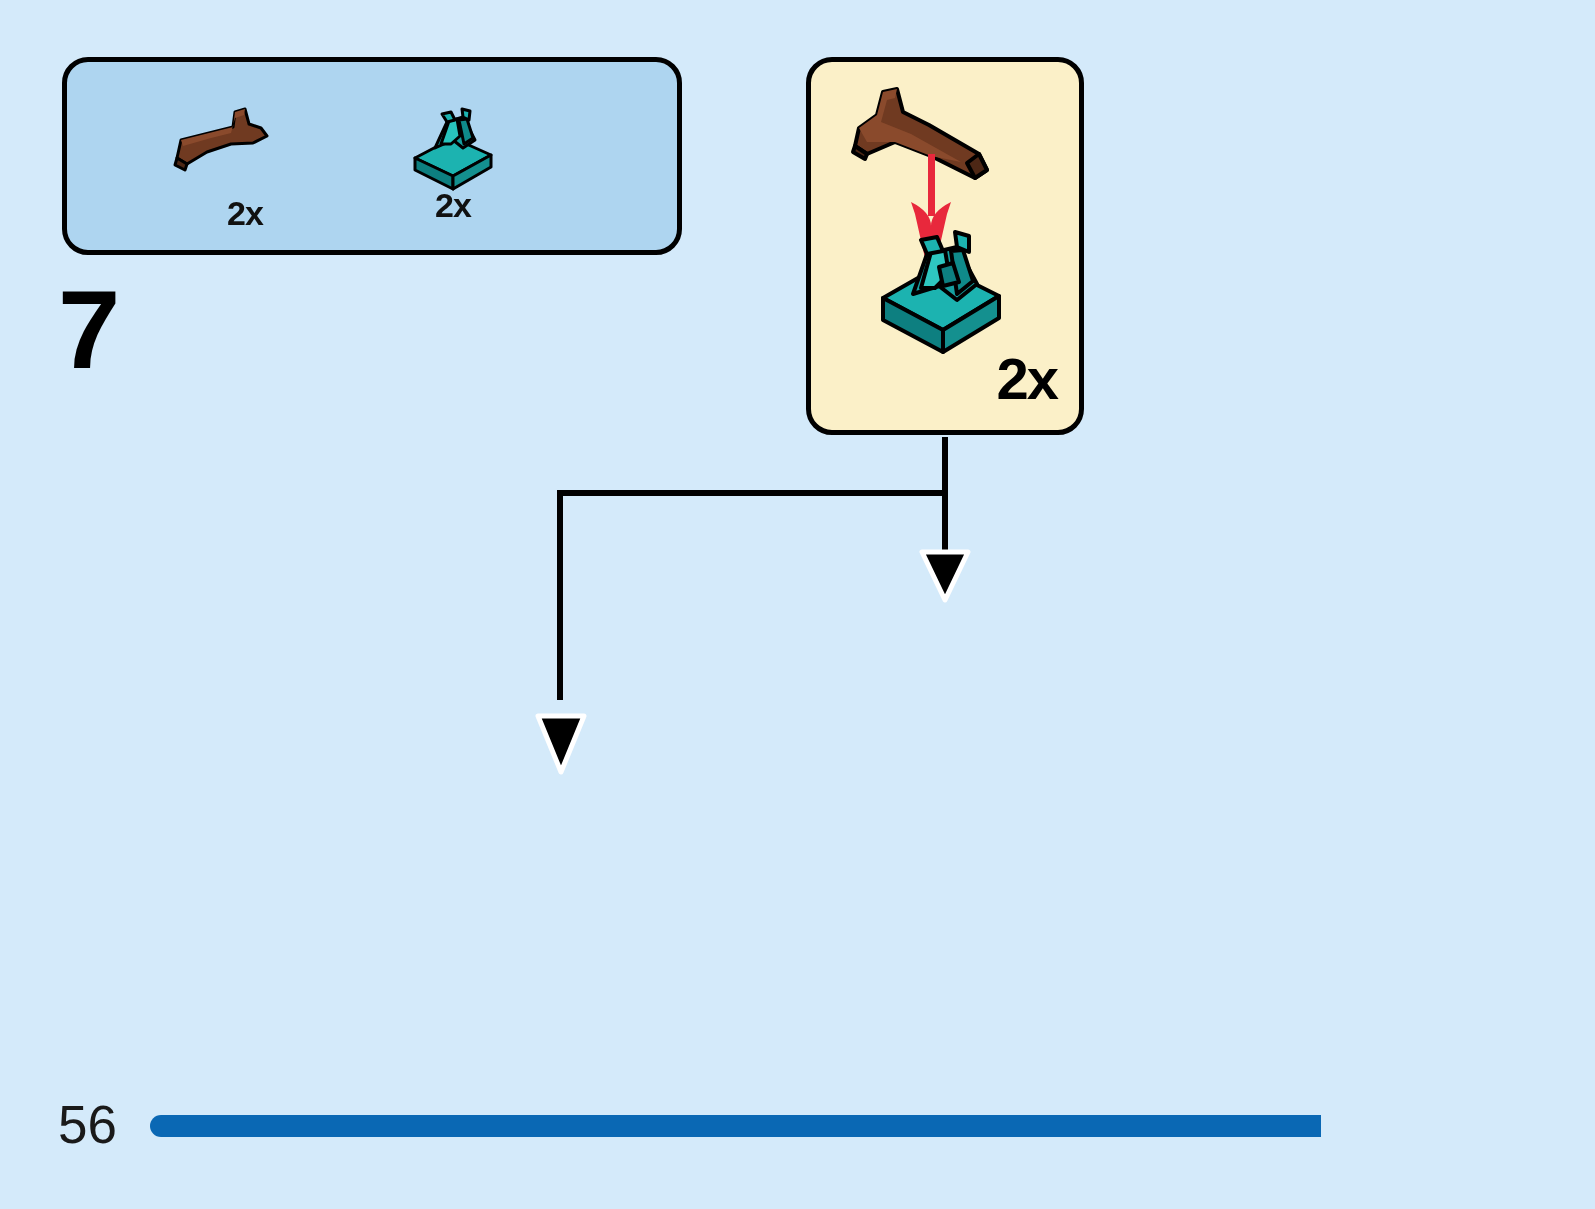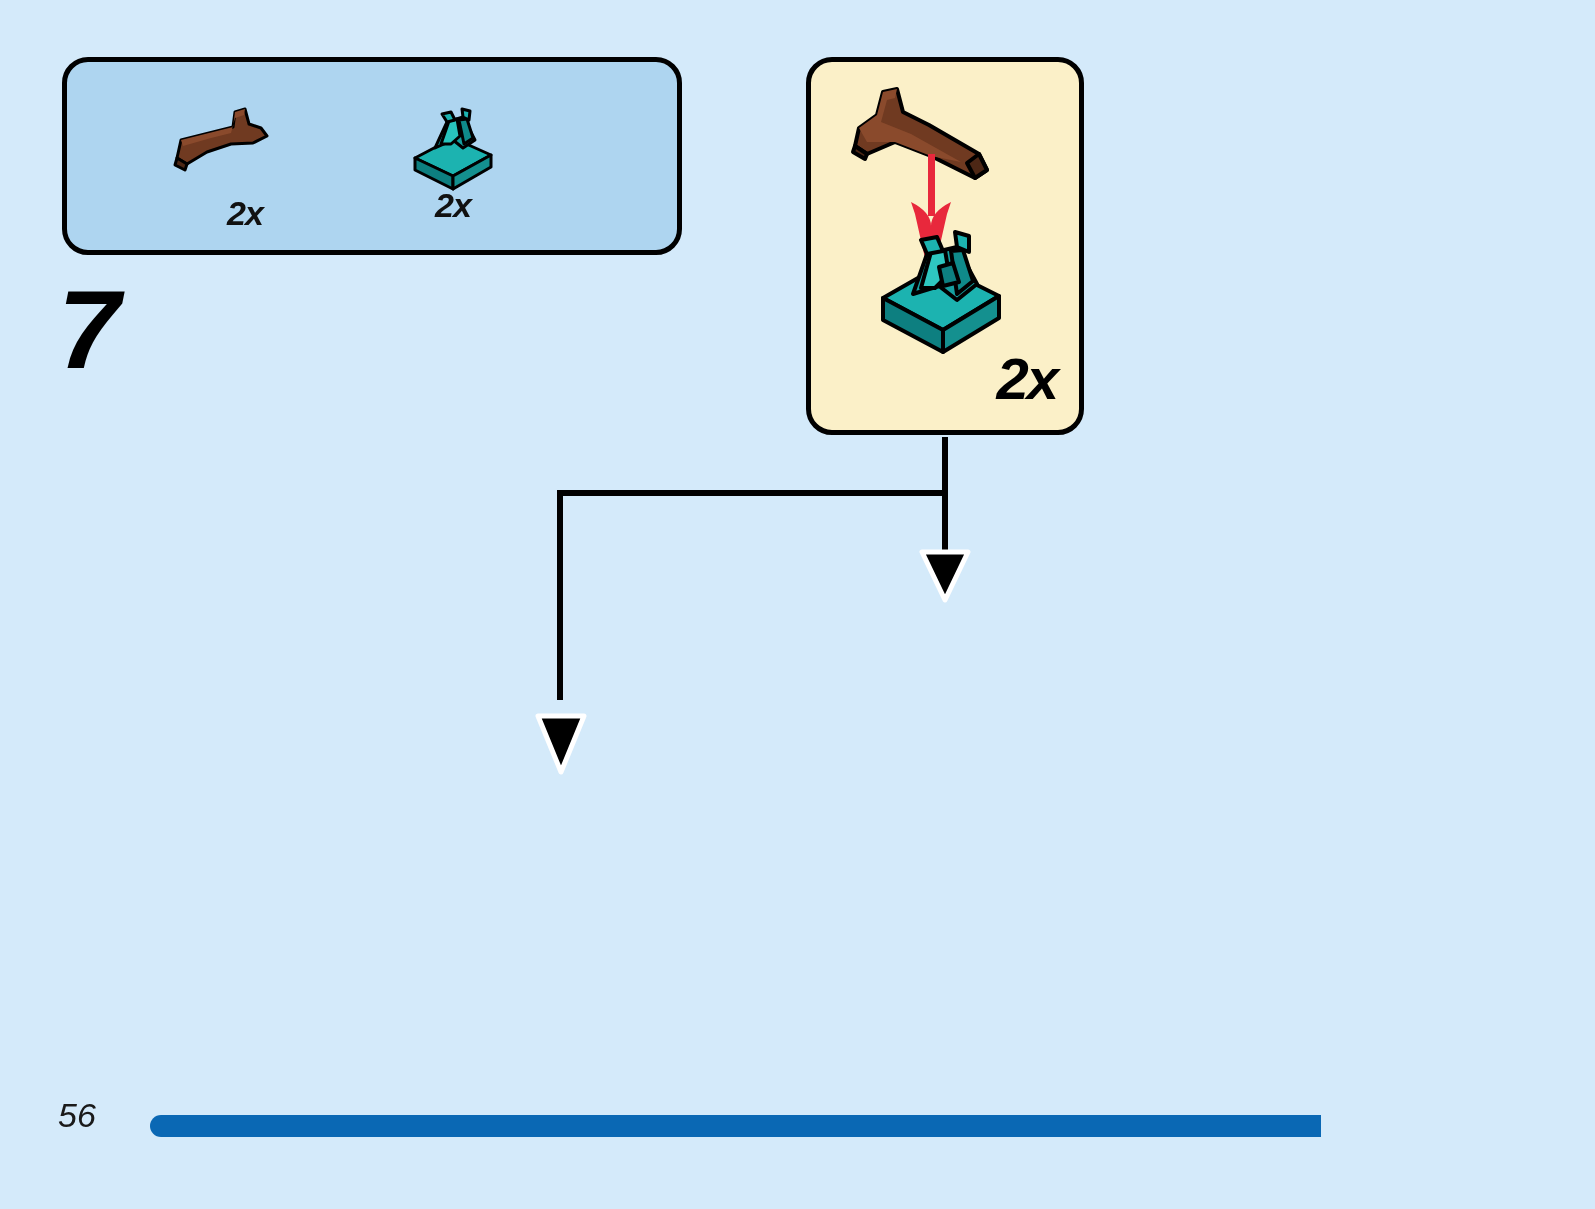--- a/index.html
+++ b/index.html
@@ -7,21 +7,20 @@
     padding: 0;
     background: #d4eafa;
   }
   #page {
     position: relative;
     width: 1321px;
     height: 1209px;
     background: #d4eafa;
     overflow: hidden;
     font-family: "Liberation Sans", sans-serif;
-    font-style: italic;
   }
 
   
   #parts-box {
     position: absolute;
     left: 62px;
     top: 57px;
     width: 620px;
     height: 198px;
     background: #aed5f0;
@@ -79,21 +78,21 @@
     color: #000000;
     letter-spacing: -2px;
     line-height: 1;
   }
 
   
   #page-number {
     position: absolute;
     left: 58px;
     top: 1098px;
-    font-size: 34px;
+    font-size: 53px;
     color: #1a1a1a;
     line-height: 1;
   }
   #footer-bar {
     position: absolute;
     left: 150px;
     top: 1115px;
     width: 1390px;
     height: 22px;
     background: #0a68b4;

